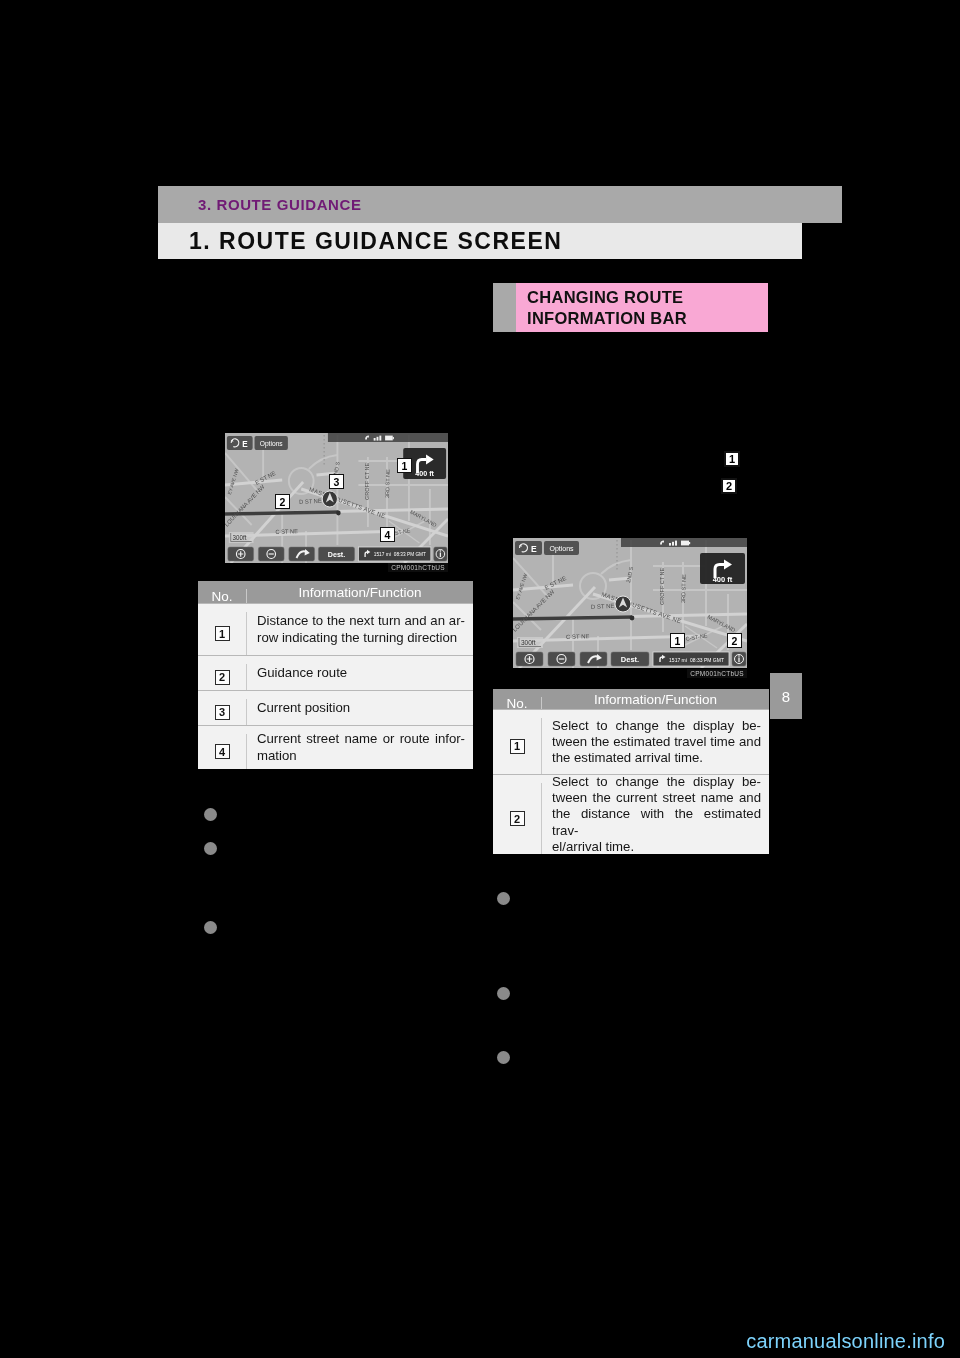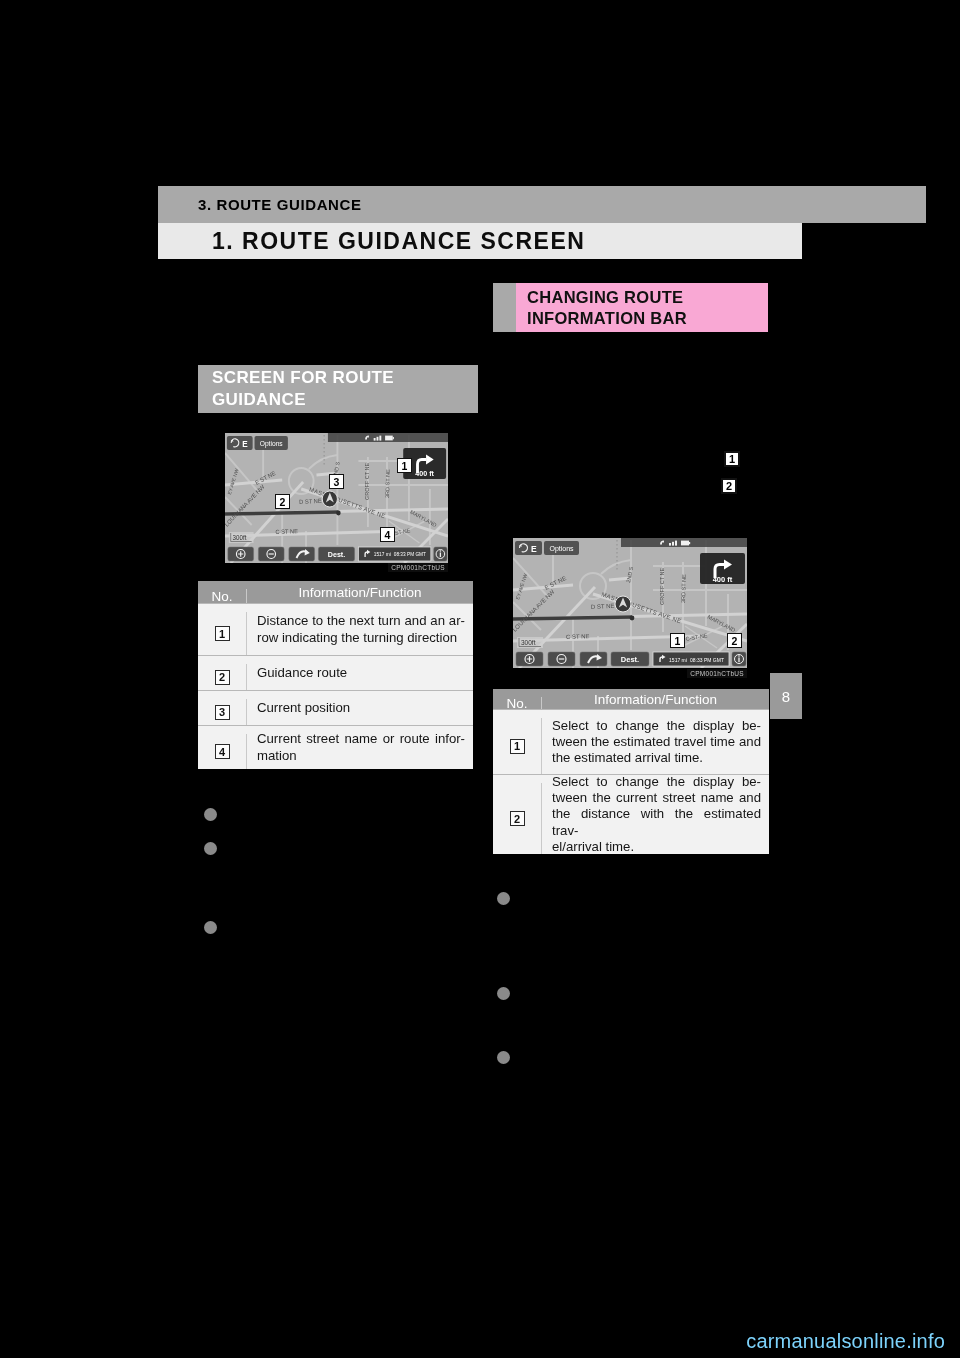--- a/index.html
+++ b/index.html
@@ -2,28 +2,28 @@
 <html><head>
 <meta charset="utf-8">
 <style>
   html,body{margin:0;padding:0;background:#000;}
   .page{
     position:relative;width:960px;height:1358px;background:#000;
     font-family:"Liberation Sans", sans-serif;overflow:hidden;
   }
   
   .hdr-gray{
-    position:absolute;left:158px;top:186px;width:768px;height:37px;
-    background:#a9a9a9;color:#000000;font-weight:bold;font-size:15px;letter-spacing:.6px;
+    position:absolute;left:158px;top:186px;width:684px;height:37px;
+    background:#a9a9a9;color:#701a75;font-weight:bold;font-size:15px;letter-spacing:.6px;
     display:flex;align-items:center;padding-left:40px;box-sizing:border-box;
   }
   .hdr-light{
     position:absolute;left:158px;top:223px;width:644px;height:36px;
     background:#e9e9e9;color:#0d0d0d;font-weight:bold;font-size:23px;letter-spacing:1.5px;
-    display:flex;align-items:center;padding-left:54px;box-sizing:border-box;
+    display:flex;align-items:center;padding-left:31px;box-sizing:border-box;
   }
   
   .sec-gray{
     position:absolute;left:198px;top:365px;width:280px;height:48px;
     background:#a9a9a9;color:#fff;font-weight:bold;font-size:17px;letter-spacing:.4px;
     display:flex;flex-direction:column;justify-content:center;padding-left:14px;box-sizing:border-box;line-height:22px;
   }
   .sec-panel{
     position:absolute;left:493px;top:283px;width:275px;height:49px;
     background:#f9a8d4;color:#111;font-weight:bold;font-size:16.5px;letter-spacing:.3px;
@@ -84,24 +84,20 @@
   <div class="hdr-light">
     <span>1. ROUTE GUIDANCE SCREEN</span>
   </div>
 
   <div class="sec-panel">
     <span class="accent"></span>
     <span>CHANGING ROUTE</span>
     <span>INFORMATION BAR</span>
   </div>
 
-  <div class="sec-gray">
-    <span>SCREEN FOR ROUTE</span>
-    <span>GUIDANCE</span>
-  </div>
 
   <div class="nav-wrap" style="left:225px;top:433px;width:223px;height:139px;">
   <svg class="nav-svg" viewBox="0 0 234 130" preserveAspectRatio="none" width="100%" height="130">
     <rect width="234" height="130" fill="#b3b3b3"></rect>
 
     <g stroke="#c6c6c6" stroke-width="2" fill="none">
       <path d="M118,2 V112"></path>
       <path d="M150,24 V94"></path>
       <path d="M170,24 V94"></path>
       <path d="M193,2 V88"></path>

